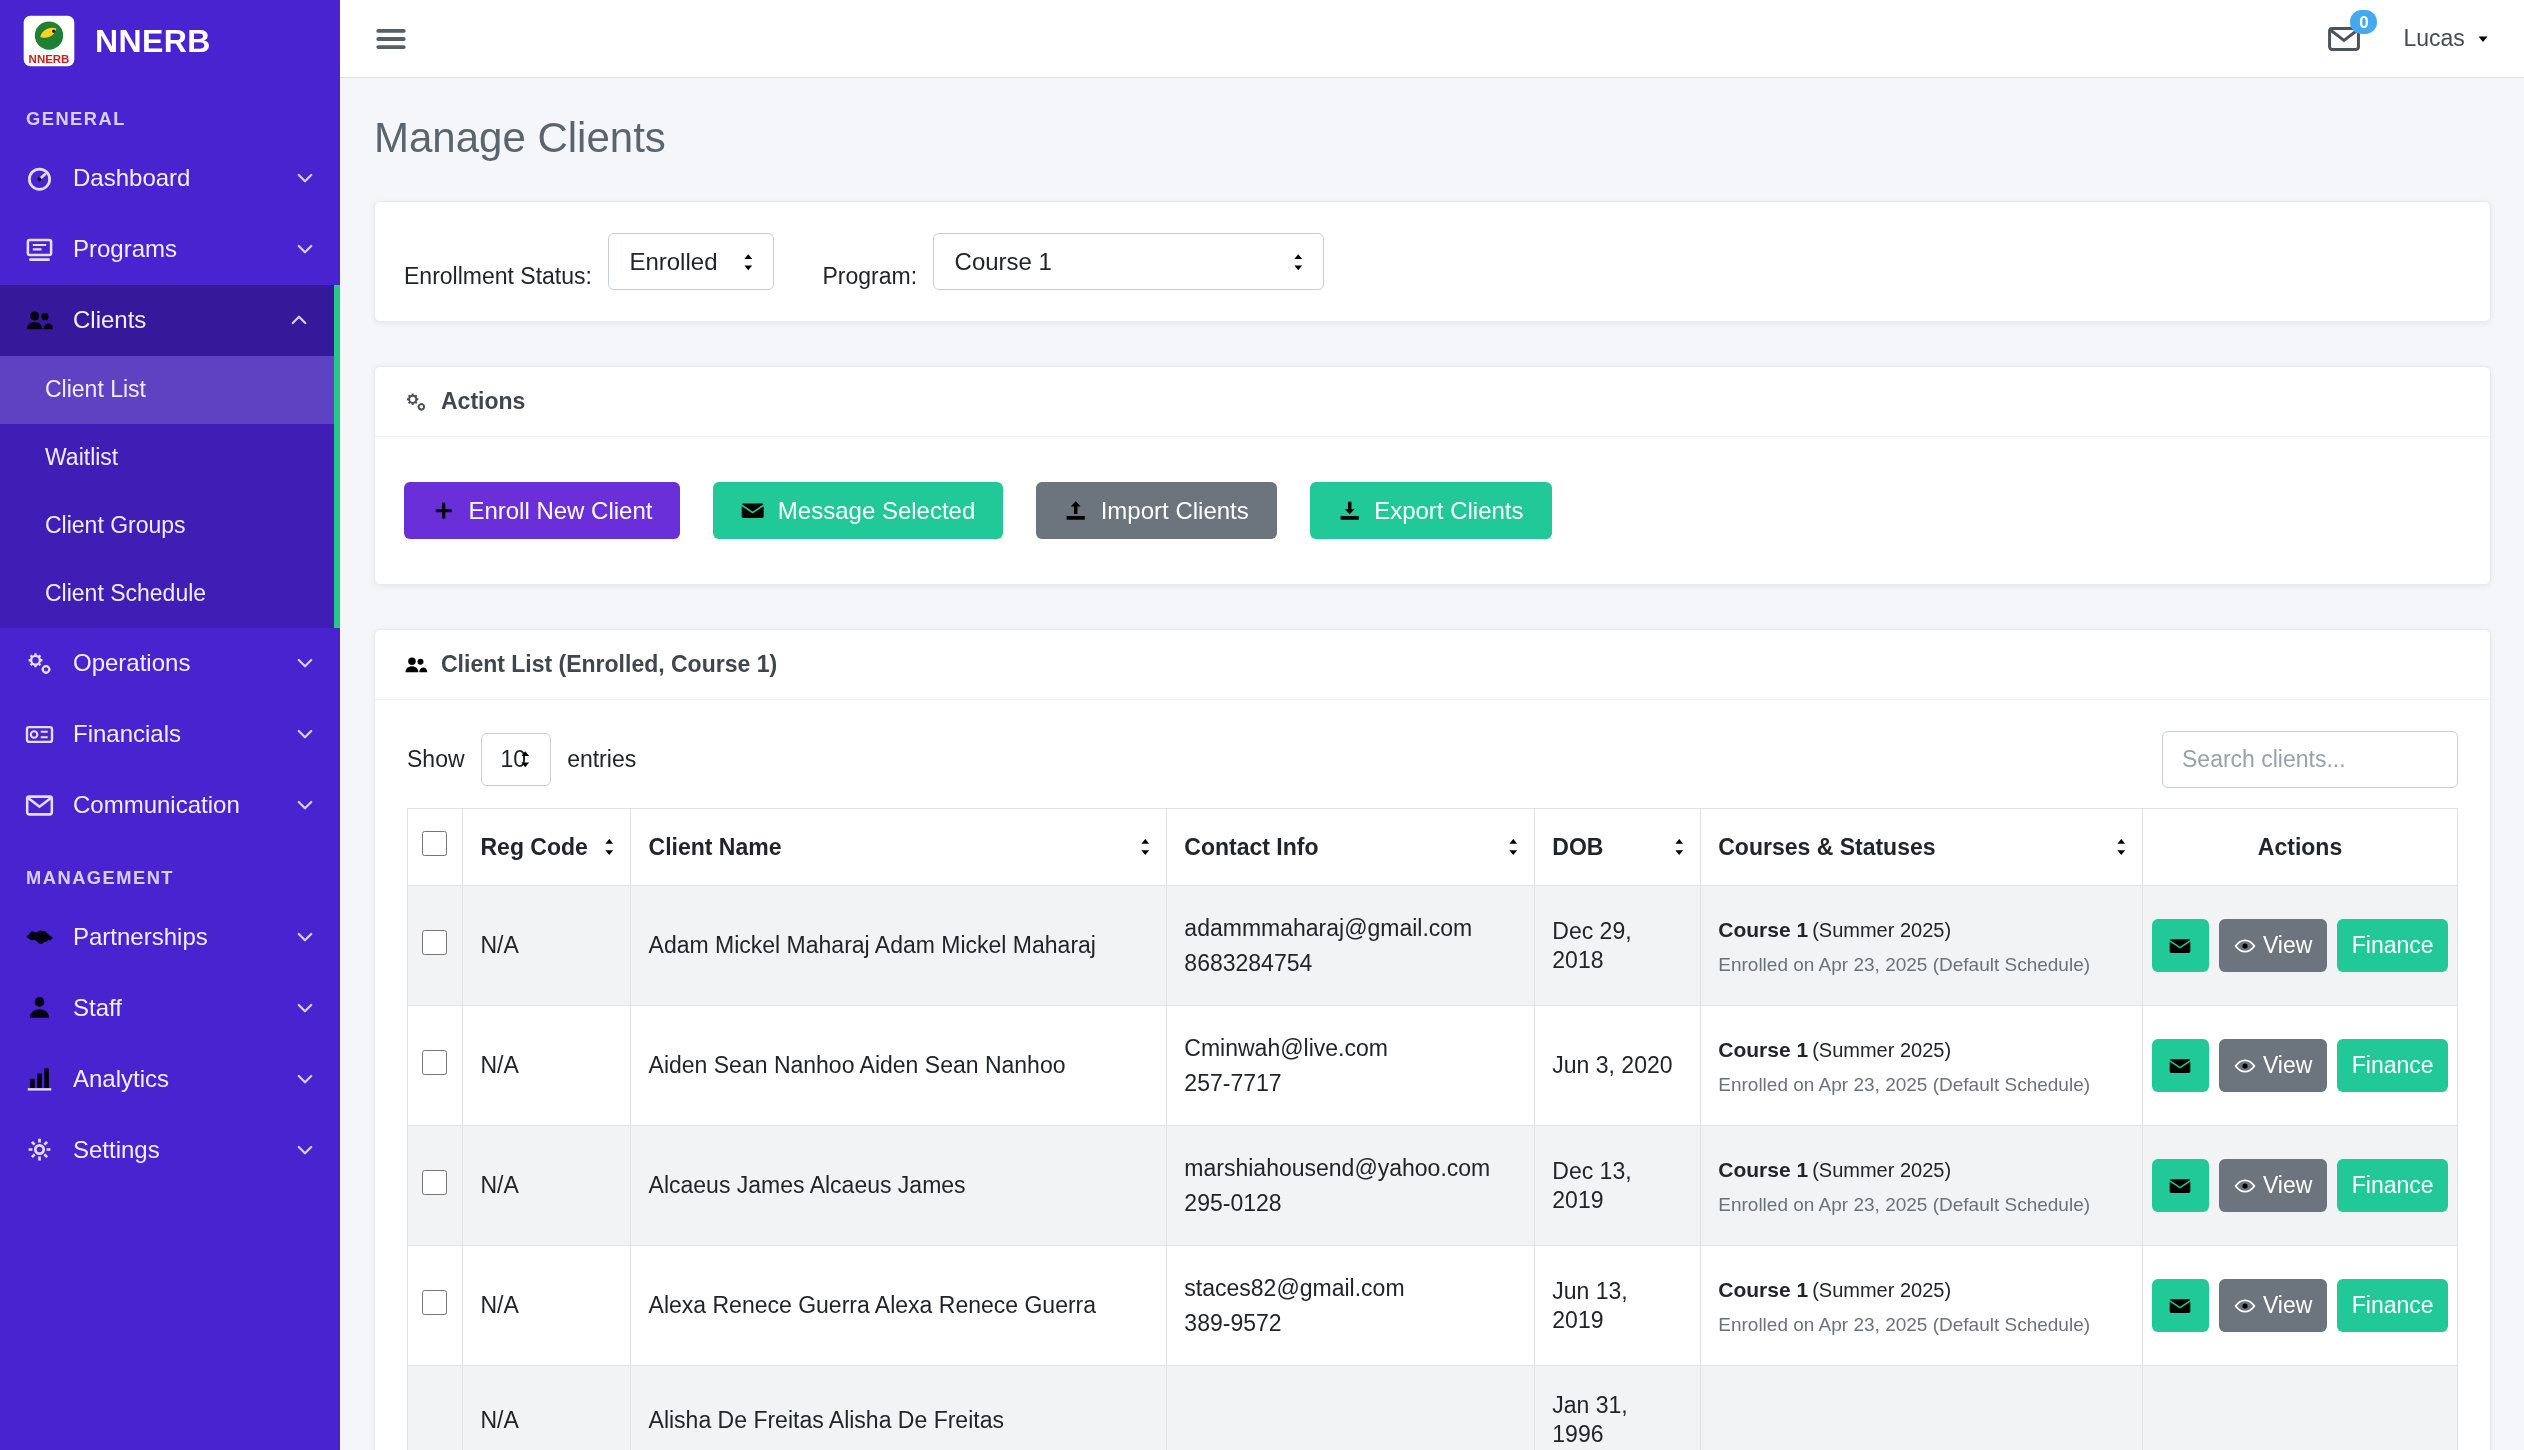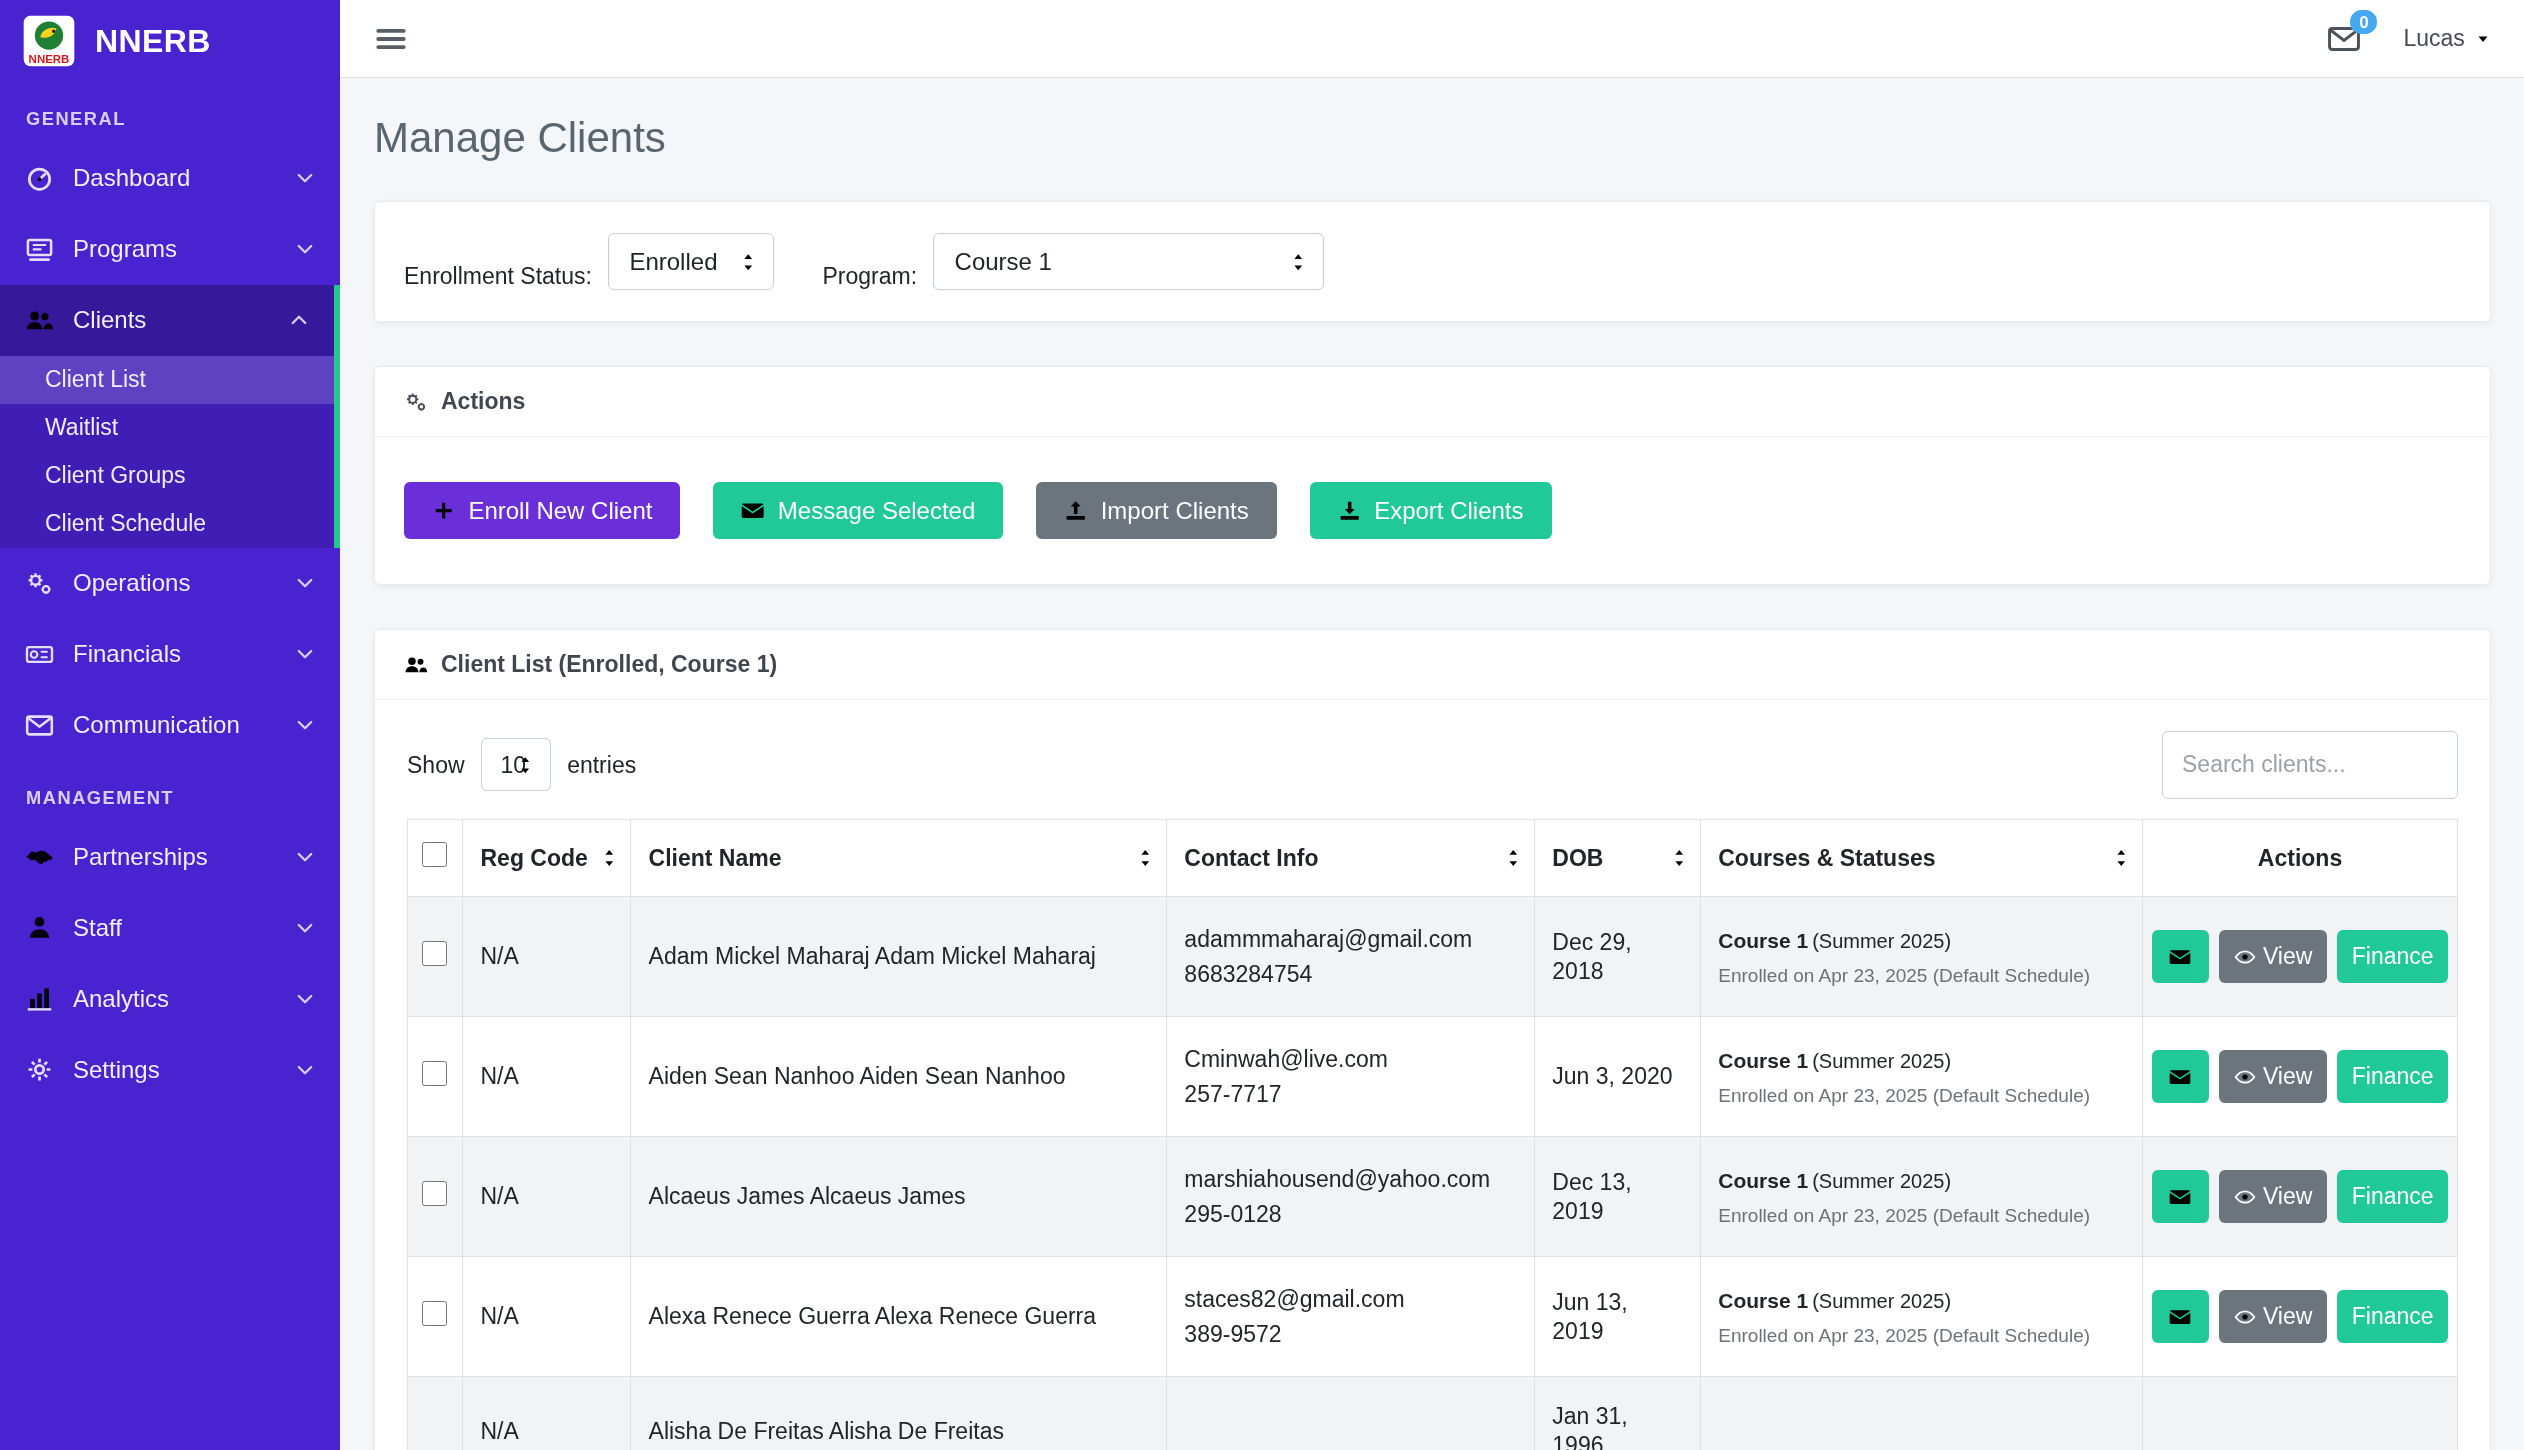--- a/index.html
+++ b/index.html
@@ -12,21 +12,21 @@
   .brand{display:flex;align-items:center;gap:19px;padding:11.7px 22px;height:82px;cursor:pointer}
   .brand-logo{width:54px;height:54px;flex:none}
   .brand-name{font-size:32px;font-weight:700;letter-spacing:0.4px;color:#fff}
   .nav-label{padding:26px 26px 11.7px;font-size:18.3px;font-weight:700;letter-spacing:1.5px;color:rgba(255,255,255,.78)}
   .nav-item{display:flex;align-items:center;height:71px;padding:0 25px;color:#f1eefe;font-size:24px;cursor:pointer;text-decoration:none}
   .nico{width:29px;height:29px;margin-right:19px;opacity:.92;flex:none}
   .nav-text{flex:1;white-space:nowrap}
   .chev{width:20px;height:20px;opacity:.85;flex:none}
   .nav-group.open{background:rgba(0,0,0,.13);border-right:6.6px solid #27c88b}
   .nav-group.open .nav-item.parent{background:rgba(0,0,0,.15)}
-  .sub-item{display:flex;align-items:center;height:48px;padding:0 8px 0 45px;color:#efecfd;font-size:23px;text-decoration:none;cursor:pointer}
+  .sub-item{display:flex;align-items:center;height:68px;padding:0 8px 0 45px;color:#efecfd;font-size:23px;text-decoration:none;cursor:pointer}
   .sub-item.active{background:rgba(255,255,255,.16)}
 
   
   .right-col{flex:1;display:flex;flex-direction:column;height:100%;overflow:hidden}
   .topbar{height:78px;background:#fff;border-bottom:1.5px solid #dee2e6;display:flex;align-items:center;padding:0 34px;flex:none}
   .hamburger{background:none;border:none;color:#575e66;cursor:pointer}
   .hamburger svg{width:34px;height:34px}
   .top-right{margin-left:auto;display:flex;align-items:center;gap:42px}
   .msg-wrap{position:relative;color:#4c535b;cursor:pointer}
   .msg-wrap svg{width:34px;height:34px}
@@ -53,21 +53,21 @@
   .actions-body{display:flex;align-items:center;gap:33px;padding:45px 29px}
   .btn{display:inline-flex;align-items:center;gap:13px;height:57px;padding:0 28px;border:none;border-radius:5.9px;color:#fff;font-size:24px;font-family:inherit;cursor:pointer;white-space:nowrap}
   .btn svg{width:23.4px;height:23.4px;flex:none}
   .btn.purple{background:#6a2fd8}
   .btn.teal{background:#20c997}
   .btn.gray{background:#6c757d}
 
   
   .table-controls{display:flex;align-items:center;justify-content:space-between;padding:31px 32px 20.5px}
   .show-group{display:flex;align-items:center;gap:16px;color:#212529}
-  .search-input{width:296px;height:68px;border:1.5px solid #c6cdd3;border-radius:5.9px;padding:0 19px;font-size:23px;font-family:inherit;color:#212529;background:#fff}
+  .search-input{width:296px;height:57px;border:1.5px solid #c6cdd3;border-radius:5.9px;padding:0 19px;font-size:23px;font-family:inherit;color:#212529;background:#fff}
   .search-input::placeholder{color:#99a1a9}
   .table-wrap{padding:0 32px 32px}
   table{width:100%;border-collapse:collapse}
   th,td{border:1.5px solid #dee2e6;vertical-align:middle}
   th{font-weight:700;font-size:23px;text-align:left;padding:22px 42px 22px 17.6px;position:relative;cursor:pointer;white-space:nowrap;background:#fff}
   th.cb{width:2.7%;padding:22px 8.8px;text-align:center;cursor:default}
   th.col-reg{width:8.2%}
   th.col-name{width:26.8%}
   th.col-contact{width:18%}
   th.col-dob{width:8.2%}

